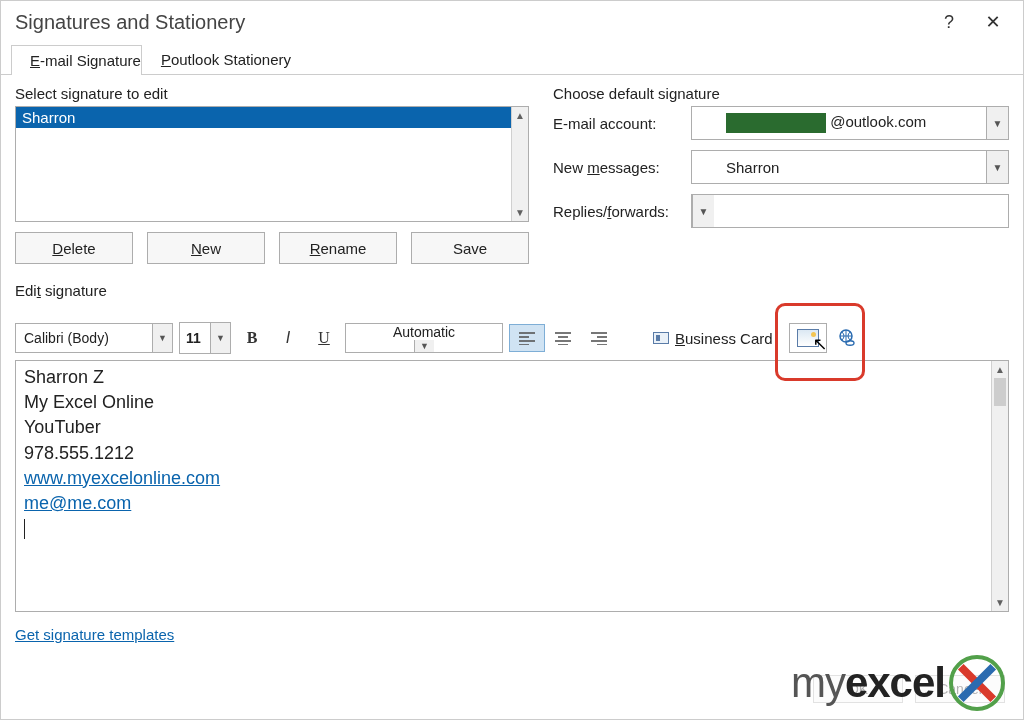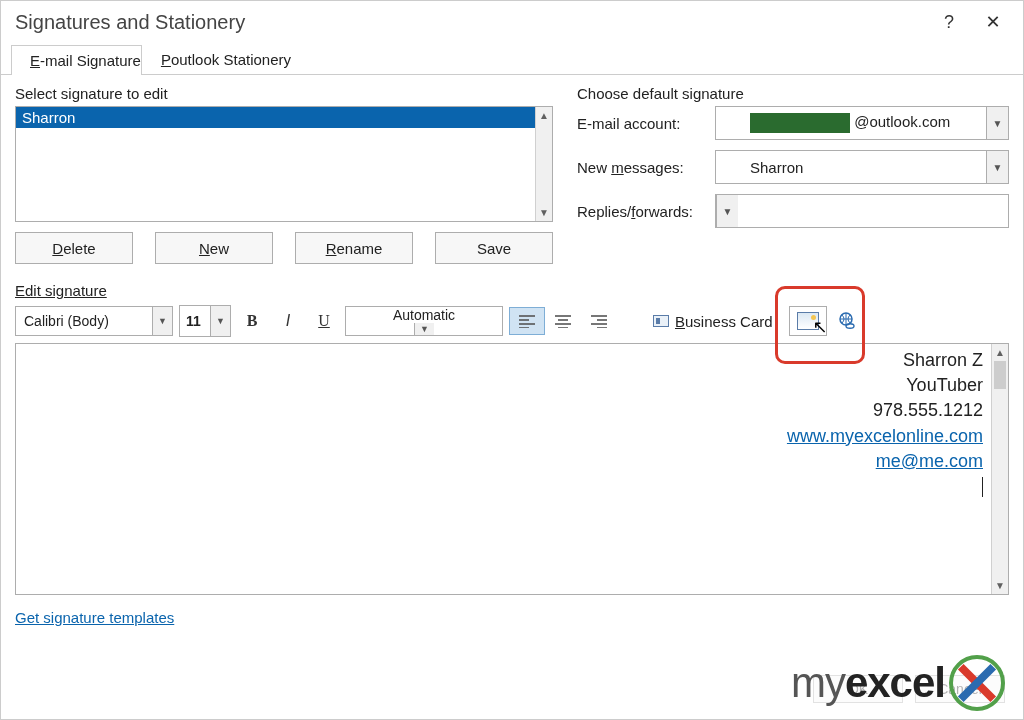--- a/index.html
+++ b/index.html
@@ -21,31 +21,31 @@
   .colR { flex: 1 1 52%; }
 
   .sec-label { font-size: 15px; color: #222; margin-bottom: 4px; }
 
   .siglist { border: 1px solid #adadad; height: 116px; position: relative; display: flex; }
   .siglist-inner { flex: 1; overflow: hidden; }
   .siglist .sel { background: #0a64ad; color: #fff; padding: 2px 6px; font-size: 15px; }
   .siglist .vscroll { width: 17px; border-left: 1px solid #d0d0d0; background: #f0f0f0; display: flex; flex-direction: column; justify-content: space-between; align-items: center; }
   .vscroll .arr { width: 17px; height: 17px; display:flex; align-items:center; justify-content:center; color:#606060; font-size:10px;}
 
-  .btnrow { display: flex; gap: 22px; margin-top: 10px; }
+  .btnrow { display: flex; gap: 14px; margin-top: 10px; }
   .btn { height: 32px; width: 118px; border: 1px solid #adadad; background: #f7f7f7; display:flex; align-items:center; justify-content:center; font-size:15px; cursor:pointer; }
 
   .formgrid { display: grid; grid-template-columns: 130px 1fr; row-gap: 10px; column-gap: 8px; align-items: center; }
   .formgrid label { font-size: 15px; white-space: nowrap; }
   .combo { height: 34px; border: 1px solid #adadad; display:flex; align-items:center; }
   .combo .val { flex:1; padding: 0 8px; font-size: 15px; overflow:hidden;margin-left:26px; }
   .combo .cbtn { width: 22px; height: 100%; border-left:1px solid #adadad; background:#f0f0f0; display:flex; align-items:center; justify-content:center; font-size:10px; color:#555; }
   .redact { display:inline-block; background:#2a6b2f; width:100px; height:20px; vertical-align:middle; }
 
-  .edit-label { font-size: 15px; margin-top: 18px; margin-bottom: 4px; text-decoration: underline; }
+  .edit-label { font-size: 15px; margin-top: 18px; margin-bottom: 21px; }
 
   .toolbar { display:flex; align-items:center; gap:6px; height: 36px; }
   .fontcombo { height: 30px; width:158px; border:1px solid #adadad; display:flex; align-items:center; }
   .fontcombo .val { flex:1; padding:0 8px; font-size:14px; }
   .fontcombo .cbtn, .sizecombo .cbtn, .colorcombo .cbtn { width:20px; height:100%; border-left:1px solid #adadad; background:#f0f0f0; display:flex; align-items:center; justify-content:center; font-size:9px; color:#555;}
   .sizecombo { height:32px; width:52px; border:1px solid #adadad; display:flex; align-items:center;font-weight:bold;}
   .sizecombo .val { flex:1; padding:0 6px; font-size:14px;}
   .tbtn { width:30px; height:28px; display:flex; align-items:center; justify-content:center; font-size:16px; color:#333; font-family: "Times New Roman", serif; border:1px solid transparent; }
   .tbtn.bold { font-weight:bold; font-family:"Segoe UI"; }
   .tbtn.und { text-decoration: underline; font-family:"Segoe UI"; }
@@ -60,21 +60,21 @@
   .picbtn { width:38px; height:30px; border:1px solid #adadad; display:flex; align-items:center; justify-content:center; }
   .pic-icon { width:22px; height:18px; border:1px solid #5a7ca8; background:linear-gradient(#dbe8f3,#fff); position:relative; }
   .pic-icon::after { content:""; position:absolute; right:2px; top:2px; width:5px; height:5px; border-radius:50%; background:#f3c552; }
   .linkbtn { width:26px; height:30px; display:flex; align-items:center; justify-content:center; color:#2a6bb0; }
 
   .hl-box { position:absolute; border:3px solid #d93a2b; border-radius:10px; width:90px; height:78px; top:-20px; left:-14px; pointer-events:none; }
   .picwrap { position:relative; }
 
   .cursor-ptr { position:absolute; top:10px; left:24px; font-size:18px; color:#000; pointer-events:none;}
 
-  .editor-wrap { border:1px solid #adadad; height: 252px; display:flex; margin-top:4px;text-align:right; }
+  .editor-wrap { border:1px solid #adadad; height: 252px; display:flex; margin-top:4px; }
   .editor { flex:1; padding:4px 8px; font-size:18px; line-height:1.4; overflow:hidden; }
   .editor a { color:#0a64ad; text-decoration:underline; }
   .editor .caret { border-left:1px solid #222; display:inline-block; height:20px; vertical-align:middle; }
   .editor-wrap .vscroll2 { width:17px; border-left:1px solid #d0d0d0; background:#f0f0f0; display:flex; flex-direction:column; }
   .vscroll2 .arr { height:17px; display:flex; align-items:center; justify-content:center; color:#606060; font-size:10px; }
   .vscroll2 .thumb { height:28px; margin:0 2px; background:#cdcdcd; }
   .vscroll2 .track { flex:1; }
 
   .tmpl-link { display:inline-block; margin-top:14px; color:#0a64ad; text-decoration:underline; font-size:15px; cursor:pointer;}
 
@@ -225,20 +225,21 @@
             <circle cx="10" cy="8" r="6" fill="none" stroke="#2a6bb0" stroke-width="1.5"></circle>
             <path d="M4 8 h12 M10 2 v12 M6 4 q4 4 0 8 M14 4 q-4 4 0 8" fill="none" stroke="#2a6bb0" stroke-width="1"></path>
             <ellipse cx="14" cy="15" rx="4" ry="2.2" fill="none" stroke="#2a6bb0" stroke-width="1.4"></ellipse>
           </svg>
       </div>
     </div>
 
     <div class="editor-wrap">
       <div class="editor">
         <div>Sharron Z</div>
+        <div>My Excel Online</div>
         <div>YouTuber</div>
         <div>978.555.1212</div>
         <div><a>www.myexcelonline.com</a></div>
         <div><a>me@me.com</a></div>
         <div><span class="caret"></span></div>
       </div>
       <div class="vscroll2">
         <div class="arr">▲</div>
         <div class="thumb"></div>
         <div class="track"></div>

